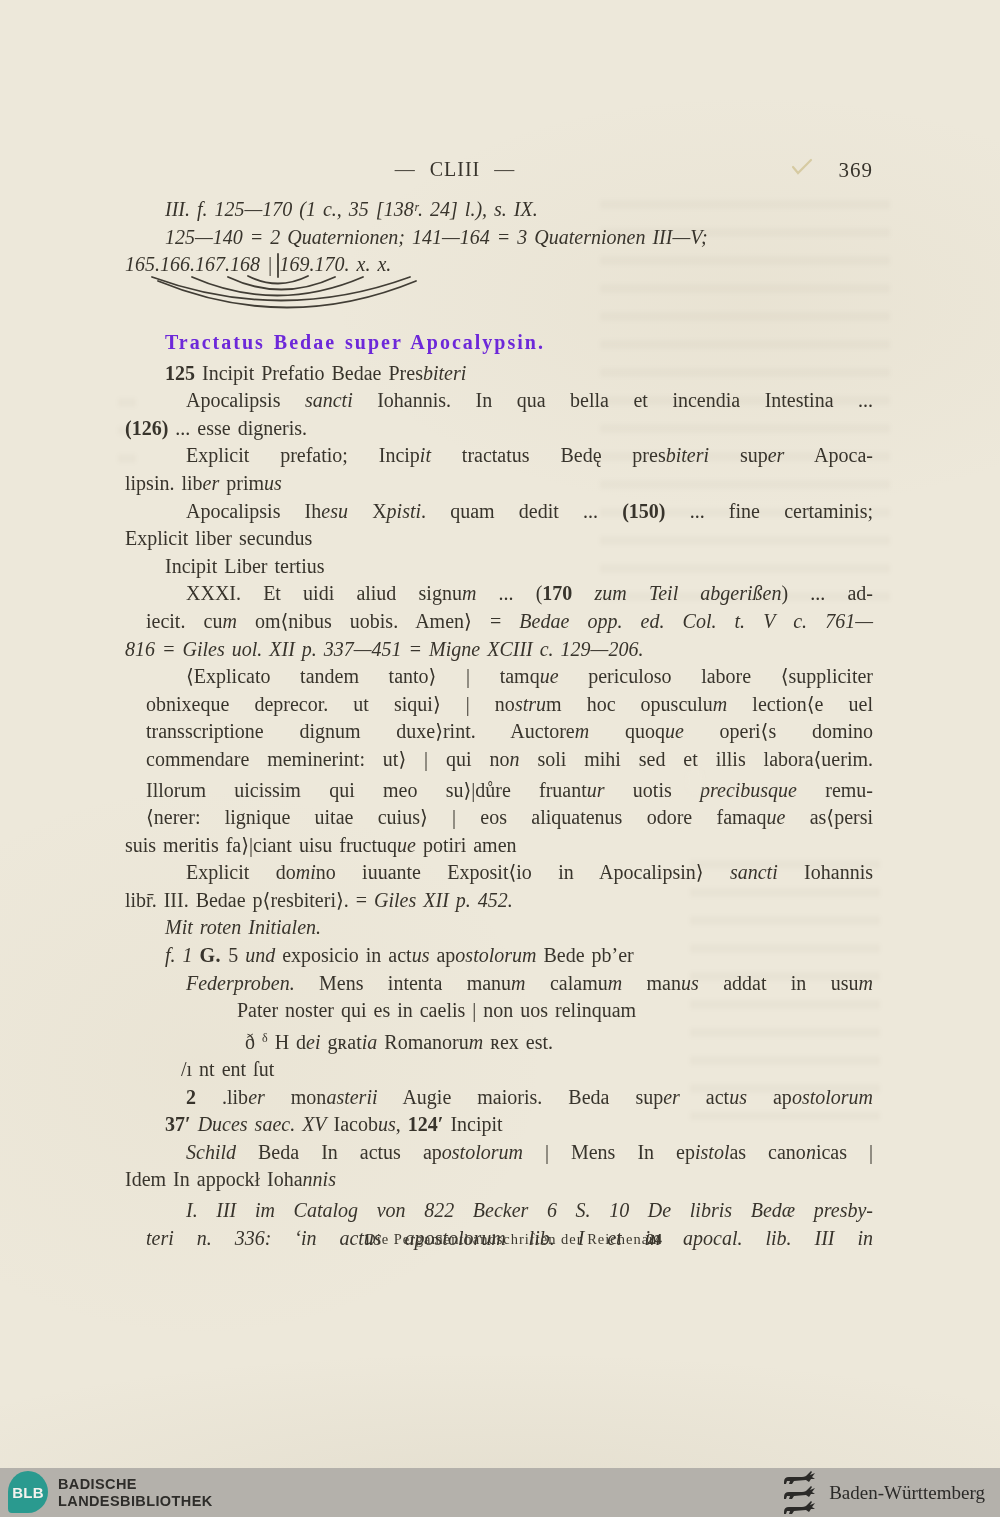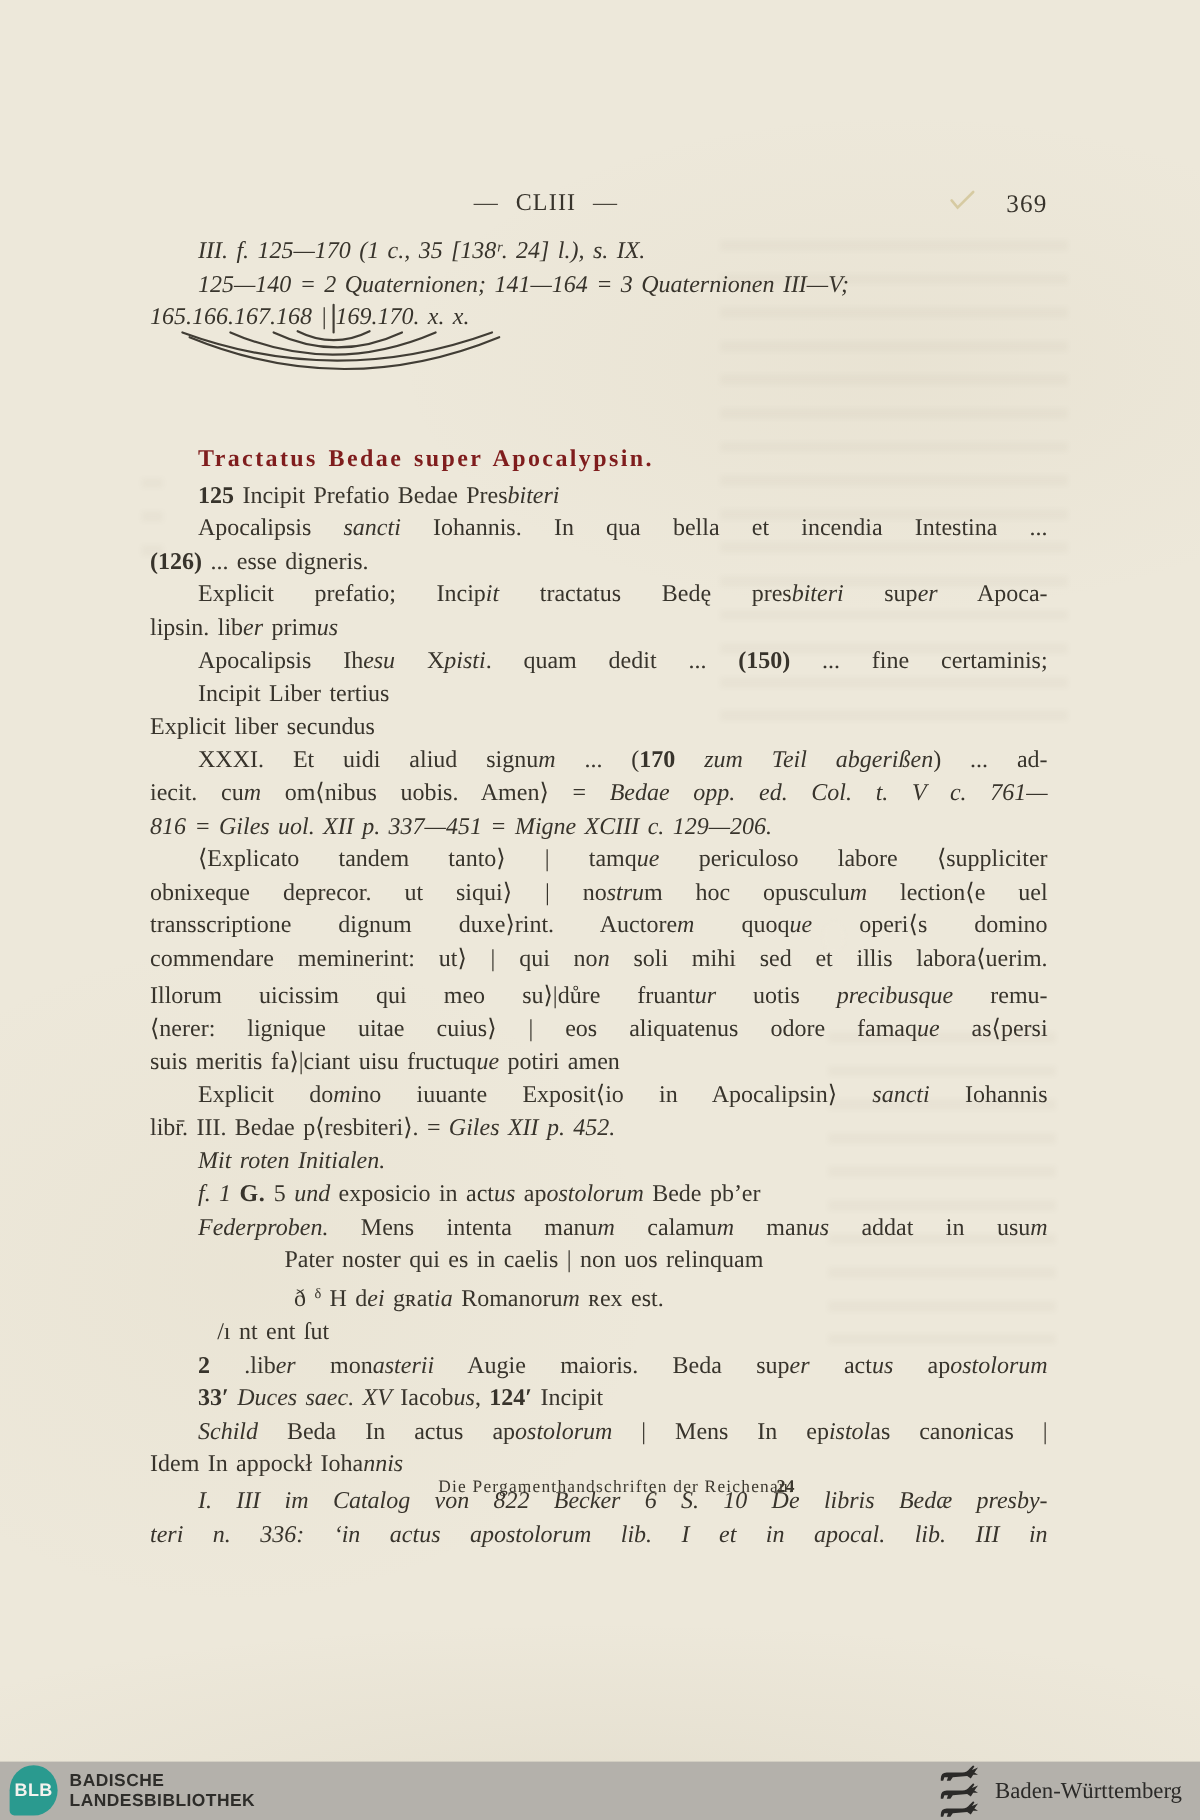--- a/index.html
+++ b/index.html
@@ -23,24 +23,24 @@
   .hdr{position:absolute; top:158px; left:125px; width:748px; height:30px; font-size:20px;}
   .hdr-center{position:absolute; left:0; width:660px; text-align:center; letter-spacing:1px;}
   .hdr-center .dash{margin:0 14px; color:#4a463d;}
   .pageno{position:absolute; left:614px; top:0; width:134px; text-align:right; font-size:21px; letter-spacing:1px;}
   .checkmark{position:absolute; left:791px; top:158px; opacity:.6;}
   
   .tblock{position:absolute; left:125px; width:748px; font-size:20px; line-height:27.6px; word-spacing:2px;}
   #block-top{top:196px;}
   #block-main{top:329px;}
   .line{white-space:nowrap; text-align:left;}
-  .line.j{white-space:normal; text-align:justify; text-align-last:justify;}
+  .line.j{white-space:normal; text-align:justify; text-align-last:justify;margin-left:21px;}
   .ind0{padding-left:0;} .ind1{text-indent:40px;} .ind2{text-indent:112px;}
   .ind3{text-indent:56px;} .ind4{text-indent:120px;}
-  .heading{font-weight:bold; letter-spacing:2px; margin-bottom:3px; color:#7f1d1d;margin-top:40px;}
+  .heading{font-weight:bold; letter-spacing:2px; margin-bottom:3px; color:#6d28d9;}
   .gap{margin-top:3px;}
   .s-r{} .s-i{font-style:italic;} .s-b{font-weight:bold;}
   .s-bl{font-weight:bold; letter-spacing:.5px;}
   .s-sup{font-size:0.6em; vertical-align:0.55em;}
   
   .quire{position:absolute; left:140px; top:250px;}
   
   .smudge{position:absolute; left:686px; top:768px; width:18px; height:26px;
     background:rgba(237,232,218,0.95); border-radius:50%; filter:blur(1.5px);}
   
@@ -96,42 +96,42 @@
   </svg>
 
   <div class="tblock" id="block-main">
       <div class="line ind1 heading"><span class="s-b">Tractatus Bedae super Apocalypsin.</span></div>
       <div class="line ind1"><span class="s-b">125 </span><span class="s-r">Incipit Prefatio Bedae Pres</span><span class="s-i">biteri</span></div>
       <div class="line ind1 j"><span class="s-r">Apocalipsis </span><span class="s-i">sancti</span><span class="s-r"> Iohannis. In qua bella et incendia Intestina ...</span></div>
       <div class="line ind0"><span class="s-b">(126)</span><span class="s-r"> ... esse digneris.</span></div>
       <div class="line ind1 j"><span class="s-r">Explicit prefatio; Incip</span><span class="s-i">it</span><span class="s-r"> tractatus Bedę pres</span><span class="s-i">biteri</span><span class="s-r"> sup</span><span class="s-i">er</span><span class="s-r"> Apoca-</span></div>
       <div class="line ind0"><span class="s-r">lipsin. lib</span><span class="s-i">er</span><span class="s-r"> prim</span><span class="s-i">us</span></div>
       <div class="line ind1 j"><span class="s-r">Apocalipsis Ih</span><span class="s-i">esu</span><span class="s-r"> X</span><span class="s-i">pisti</span><span class="s-r">. quam dedit ... </span><span class="s-b">(150)</span><span class="s-r"> ... fine certaminis;</span></div>
+      <div class="line ind0"><span class="s-r">Explicit liber secundus</span></div>
       <div class="line ind1"><span class="s-r">Incipit Liber tertius</span></div>
-      <div class="line ind0"><span class="s-r">Explicit liber secundus</span></div>
       <div class="line ind1 j"><span class="s-r">XXXI. Et uidi aliud signu</span><span class="s-i">m</span><span class="s-r"> ... (</span><span class="s-b">170</span><span class="s-r"> </span><span class="s-i">zum Teil abgerißen</span><span class="s-r">) ... ad-</span></div>
       <div class="line ind0 j"><span class="s-r">iecit. cu</span><span class="s-i">m</span><span class="s-r"> om⟨nibus uobis. Amen⟩ = </span><span class="s-i">Bedae opp. ed. Col. t. V c. 761—</span></div>
       <div class="line ind0"><span class="s-i">816 = Giles uol. XII p. 337—451 = Migne XCIII c. 129—206.</span></div>
       <div class="line ind1 j"><span class="s-r">⟨Explicato tandem tanto⟩ | tamq</span><span class="s-i">ue</span><span class="s-r"> periculoso labore ⟨suppliciter</span></div>
       <div class="line ind0 j"><span class="s-r">obnixeque deprecor. ut siqui⟩ | no</span><span class="s-i">stru</span><span class="s-r">m hoc opusculu</span><span class="s-i">m</span><span class="s-r"> lection⟨e uel</span></div>
       <div class="line ind0 j"><span class="s-r">transscriptione dignum duxe⟩rint. Auctore</span><span class="s-i">m</span><span class="s-r"> quoq</span><span class="s-i">ue</span><span class="s-r"> operi⟨s domino</span></div>
       <div class="line ind0 j"><span class="s-r">commendare meminerint: ut⟩ | qui no</span><span class="s-i">n</span><span class="s-r"> soli mihi sed et illis labora⟨uerim.</span></div>
       <div class="line ind0 j gap"><span class="s-r">Illorum uicissim qui meo su⟩|důre fruant</span><span class="s-i">ur</span><span class="s-r"> uotis </span><span class="s-i">precibusque</span><span class="s-r"> remu-</span></div>
       <div class="line ind0 j"><span class="s-r">⟨nerer: lignique uitae cuius⟩ | eos aliquatenus odore famaq</span><span class="s-i">ue</span><span class="s-r"> as⟨persi</span></div>
       <div class="line ind0"><span class="s-r">suis meritis fa⟩|ciant uisu fructuq</span><span class="s-i">ue</span><span class="s-r"> potiri amen</span></div>
       <div class="line ind1 j"><span class="s-r">Explicit do</span><span class="s-i">mi</span><span class="s-r">no iuuante Exposit⟨io in Apocalipsin⟩ </span><span class="s-i">sancti</span><span class="s-r"> Iohannis</span></div>
       <div class="line ind0"><span class="s-r">libr̄. III. Bedae p⟨resbiteri⟩. = </span><span class="s-i">Giles XII p. 452.</span></div>
       <div class="line ind1"><span class="s-i">Mit roten Initialen.</span></div>
       <div class="line ind1"><span class="s-i">f. 1 </span><span class="s-bl">G.</span><span class="s-r"> 5 </span><span class="s-i">und</span><span class="s-r"> exposicio in act</span><span class="s-i">us</span><span class="s-r"> ap</span><span class="s-i">ostolorum</span><span class="s-r"> Bede pb’er</span></div>
       <div class="line ind1 j"><span class="s-i">Federproben.</span><span class="s-r"> Mens intenta manu</span><span class="s-i">m</span><span class="s-r"> calamu</span><span class="s-i">m</span><span class="s-r"> man</span><span class="s-i">us</span><span class="s-r"> addat in usu</span><span class="s-i">m</span></div>
       <div class="line ind2"><span class="s-r">Pater noster qui es in caelis | non uos relinquam</span></div>
       <div class="line ind4"><span class="s-r">ð </span><span class="s-sup">δ</span><span class="s-r"> H d</span><span class="s-i">ei</span><span class="s-r"> gʀat</span><span class="s-i">ia</span><span class="s-r"> Romanoru</span><span class="s-i">m</span><span class="s-r"> ʀex est.</span></div>
       <div class="line ind3"><span class="s-r">/ı nt ent ſut</span></div>
       <div class="line ind1 j"><span class="s-b">2</span><span class="s-r"> .lib</span><span class="s-i">er</span><span class="s-r"> mon</span><span class="s-i">asterii</span><span class="s-r"> Augie maioris. Beda sup</span><span class="s-i">er</span><span class="s-r"> act</span><span class="s-i">us</span><span class="s-r"> ap</span><span class="s-i">ostolorum</span></div>
-      <div class="line ind1"><span class="s-b">33′</span><span class="s-r"> </span><span class="s-i">Duces saec. XV</span><span class="s-r"> Iacob</span><span class="s-i">us</span><span class="s-r">, </span><span class="s-b">124′</span><span class="s-r"> Incipit</span></div>
+      <div class="line ind1"><span class="s-b">37′</span><span class="s-r"> </span><span class="s-i">Duces saec. XV</span><span class="s-r"> Iacob</span><span class="s-i">us</span><span class="s-r">, </span><span class="s-b">124′</span><span class="s-r"> Incipit</span></div>
       <div class="line ind1 j"><span class="s-i">Schild</span><span class="s-r"> Beda In actus ap</span><span class="s-i">ostolorum</span><span class="s-r"> | Mens In ep</span><span class="s-i">istol</span><span class="s-r">as cano</span><span class="s-i">n</span><span class="s-r">icas |</span></div>
       <div class="line ind0"><span class="s-r">Idem In appockł Ioha</span><span class="s-i">nnis</span></div>
       <div class="line ind1 j gap"><span class="s-i">I. III im Catalog von 822 Becker 6 S. 10 De libris Bedæ presby-</span></div>
       <div class="line ind0 j"><span class="s-i">teri n. 336: ʻin actus apostolorum lib. I et in apocal. lib. III in</span></div>
     </div>
 
   <div class="smudge"></div>
 
   <div class="pfoot">
     <span>Die Pergamenthandschriften der Reichenau.</span>

